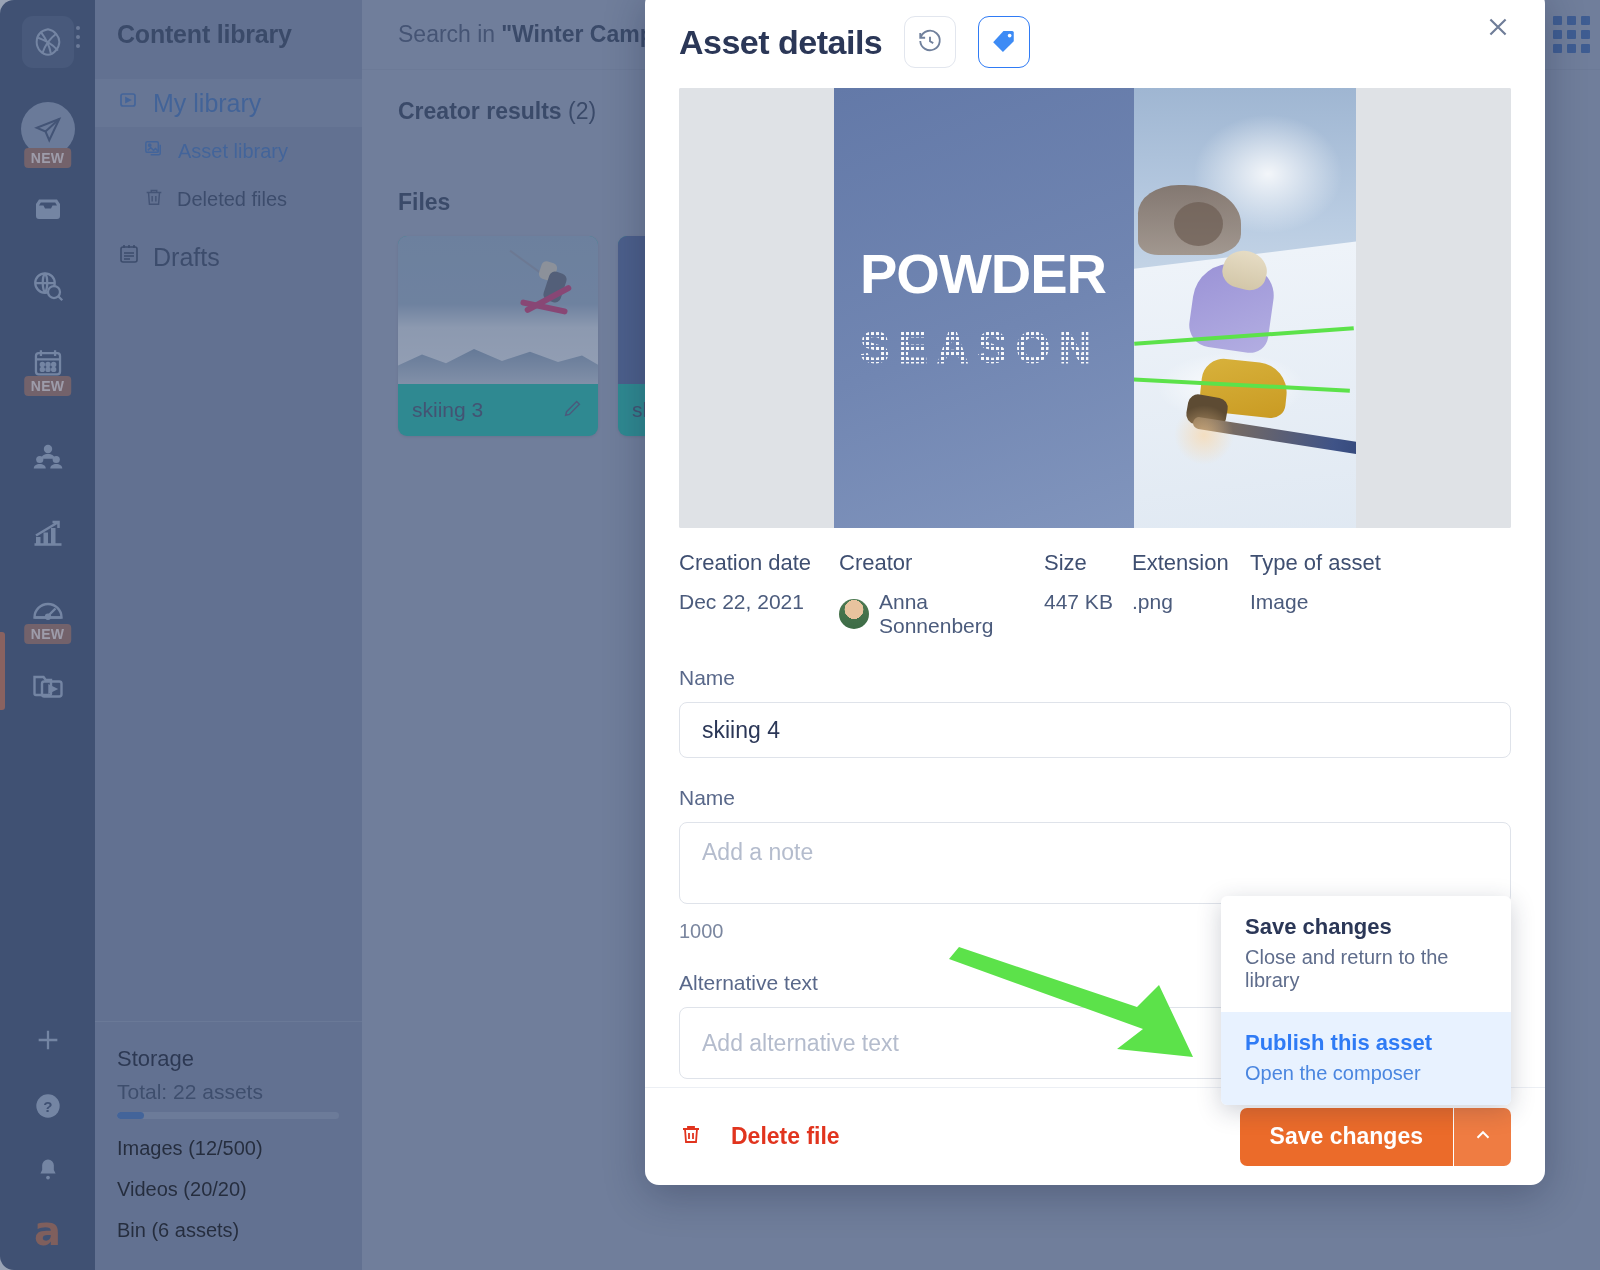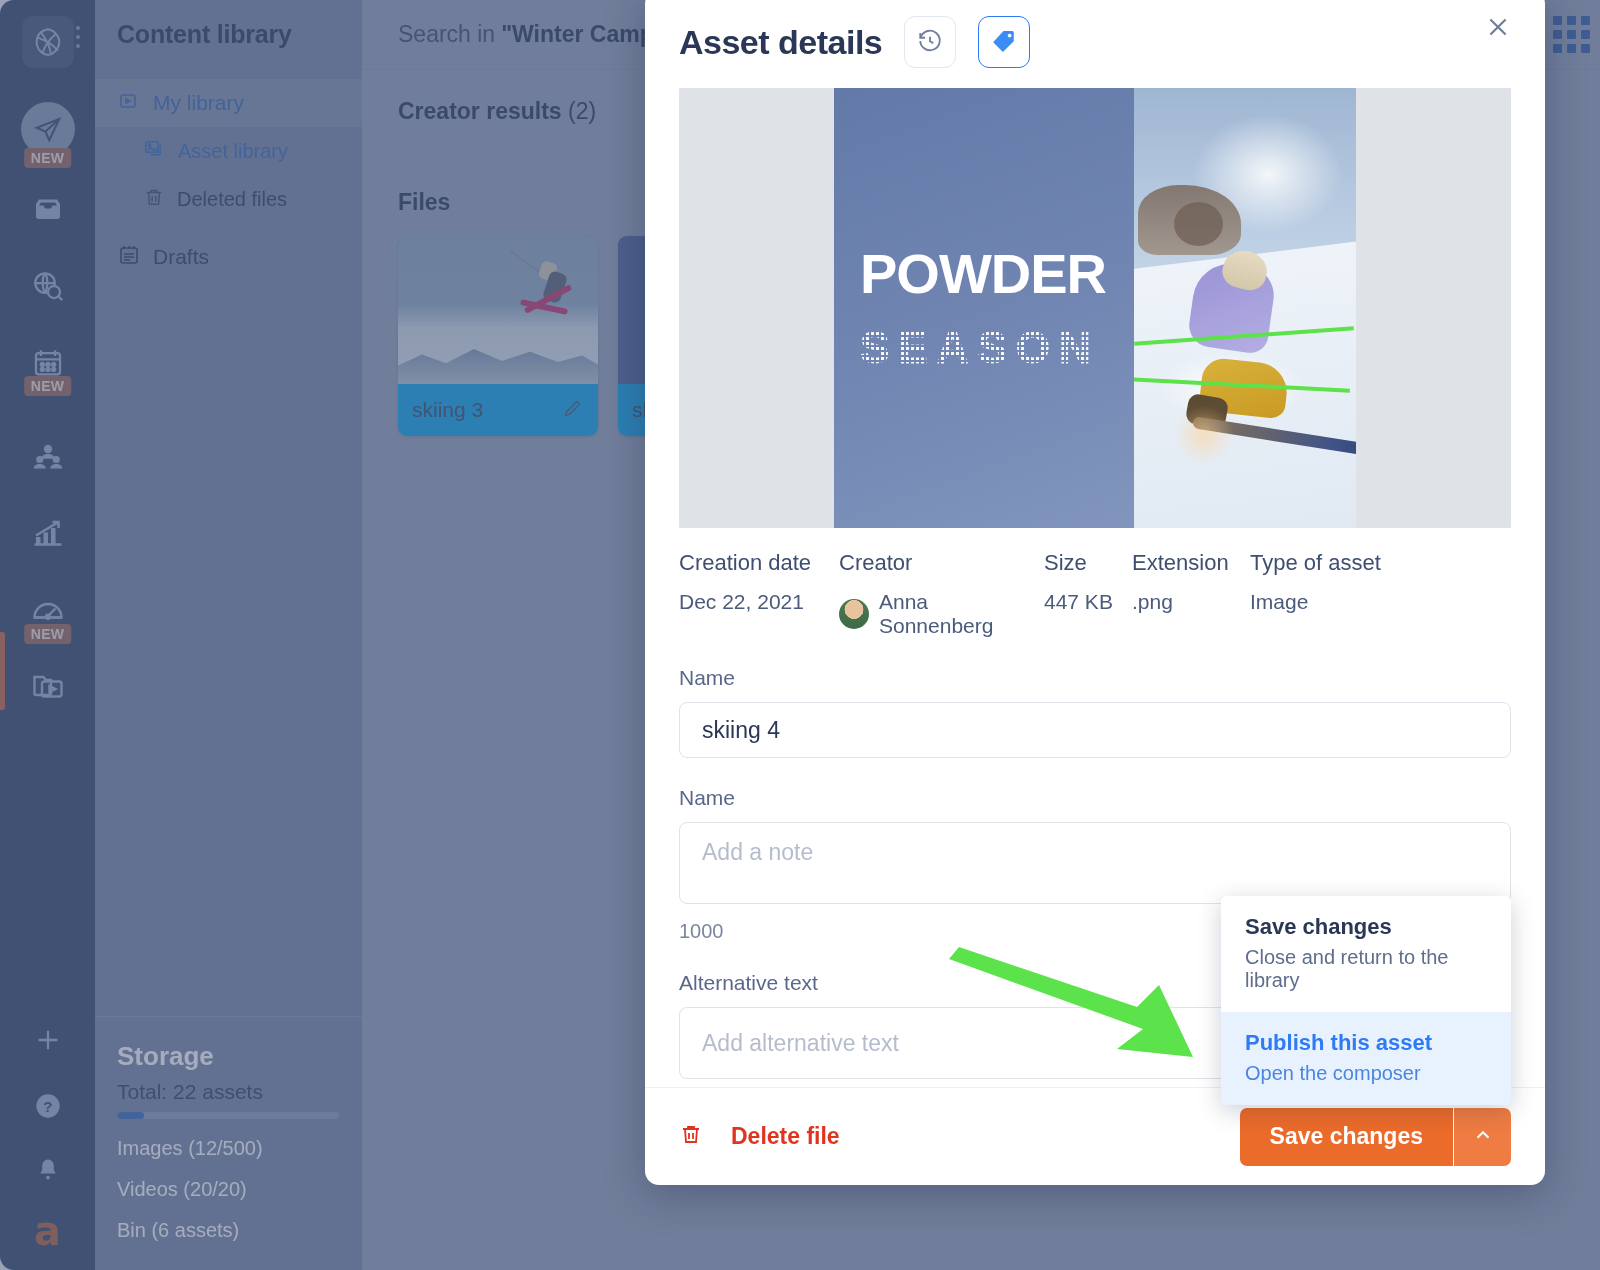--- a/index.html
+++ b/index.html
@@ -53,43 +53,43 @@
 
   
   .side2 {
     position: absolute; left: 95px; top: 0; width: 267px; height: 1270px;
     background: #7b89a6; z-index: 11; display:flex; flex-direction:column;
   }
   .side2-title { font-size: 25px; font-weight: 700; color:#2b3a57; padding: 20px 0 0 22px; letter-spacing:-.2px; }
   .side2-nav { margin-top: 30px; }
   .s2-item {
     display:flex; align-items:center; gap:12px; height: 48px; padding-left: 22px;
-    font-size: 21px; color:#2f3e5c;
+    font-size: 25px; color:#2f3e5c;
   }
   .s2-item.sel { background:#8593ae; color:#3b6db5; }
   .s2-item.link { color:#3c6fb8;text-align:center; }
   .s2-item.sub { padding-left: 48px; font-size: 20px; }
   .side2-fill { flex:1; }
   .storage { border-top: 1px solid #8b98b3; padding: 24px 22px 28px; }
-  .storage h4 { font-size:26px; color:#ffffff; font-weight:700; }
+  .storage h4 { font-size:22px; color:#0f172a; font-weight:400; }
   .storage .total { font-size:21px; color:#33425f; margin-top: 8px; }
   .bar { margin-top: 8px; height: 7px; border-radius: 4px; background:#8e9cb6; width: 222px; overflow:hidden; }
   .bar > span { display:block; height:100%; width: 12%; background:#3c6fb8; border-radius:4px; }
-  .storage .row { font-size:20px; color:#ffffff; margin-top: 18px; }
+  .storage .row { font-size:20px; color:#000000; margin-top: 18px; }
 
   
   .maincol { position:absolute; left: 362px; top:0; right:0; bottom:0; background:#97a2ba; z-index: 9; }
   .searchbar { height: 70px; border-bottom: 1px solid #8e9ab3; display:flex; align-items:center; padding-left: 36px;
                font-size: 23px; color:#404f6d; }
   .searchbar b { color:#2b3a57; font-weight:700; margin-left:6px; }
   .res-title { font-size: 23px; font-weight:700; color:#2b3a57; padding: 28px 0 0 36px; }
   .res-title span { font-weight: 400; }
   .files-h { font-size: 23px; font-weight:700; color:#2b3a57; padding: 64px 0 0 36px; }
   .cards { display:flex; gap:20px; padding: 20px 0 0 36px; }
-  .card { width: 200px; border-radius: 9px; overflow:hidden; background:#0ea5e9; box-shadow: 0 1px 3px rgba(0,0,0,.12); }
+  .card { width: 200px; border-radius: 9px; overflow:hidden; background:#14b8a6; box-shadow: 0 1px 3px rgba(0,0,0,.12); }
   .card .thumb { height: 148px; position:relative; overflow:hidden; }
   .card .cap { height: 52px; display:flex; align-items:center; justify-content:space-between; padding:0 14px; font-size:21px; color:#3d4d6b; }
 
   .ski-thumb { width:100%; height:100%; position:relative;
     background: linear-gradient(#8fa7c0 0%, #93aac3 46%, #cfd9e4 62%, #dfe6ee 100%); }
   .ski-thumb .mtn { position:absolute; left:0; right:0; bottom:0; height:46px;
     background: linear-gradient(#6f8ba8, #b9c6d5); clip-path: polygon(0 60%,12% 36%,24% 55%,38% 24%,52% 50%,66% 30%,80% 52%,92% 38%,100% 58%,100% 100%,0 100%); }
   .ski-thumb .figure { position:absolute; right: 28px; top: 20px; width: 46px; height: 56px; }
   .ski-thumb .body { position:absolute; right: 6px; top: 16px; width:18px; height:30px; background:#5c6576; border-radius: 6px; transform: rotate(18deg); }
   .ski-thumb .torso { position:absolute; right: 14px; top: 6px; width:16px; height:18px; background:#cfc9b8; border-radius:5px; transform: rotate(18deg); }

